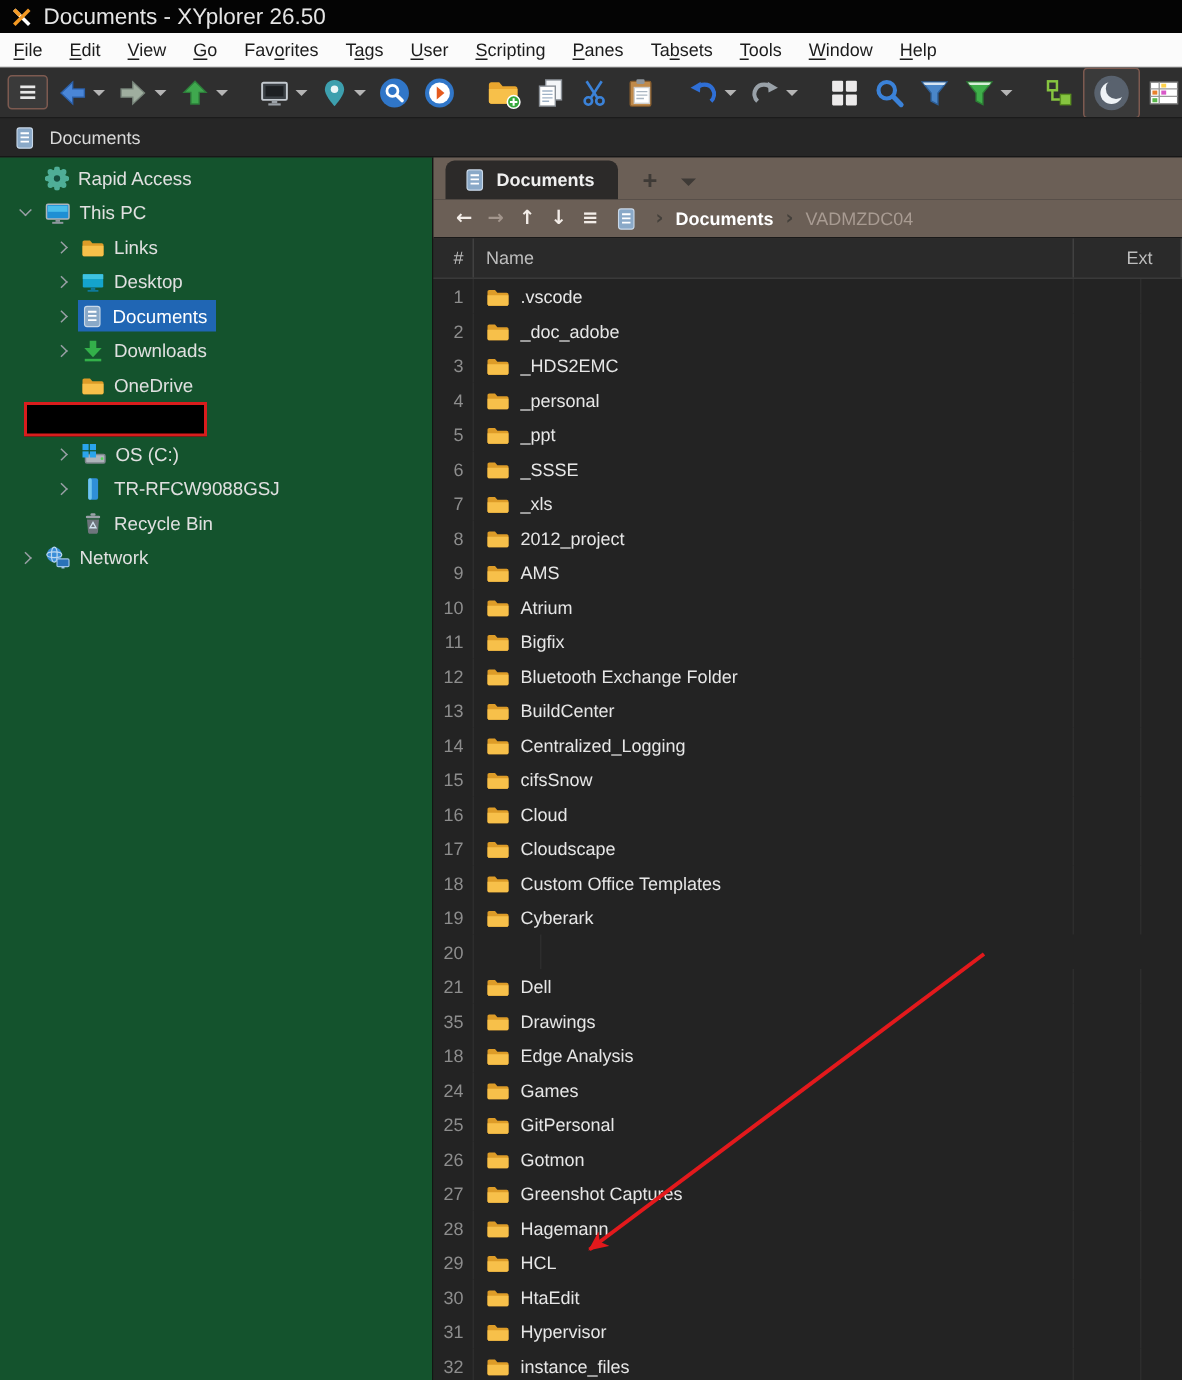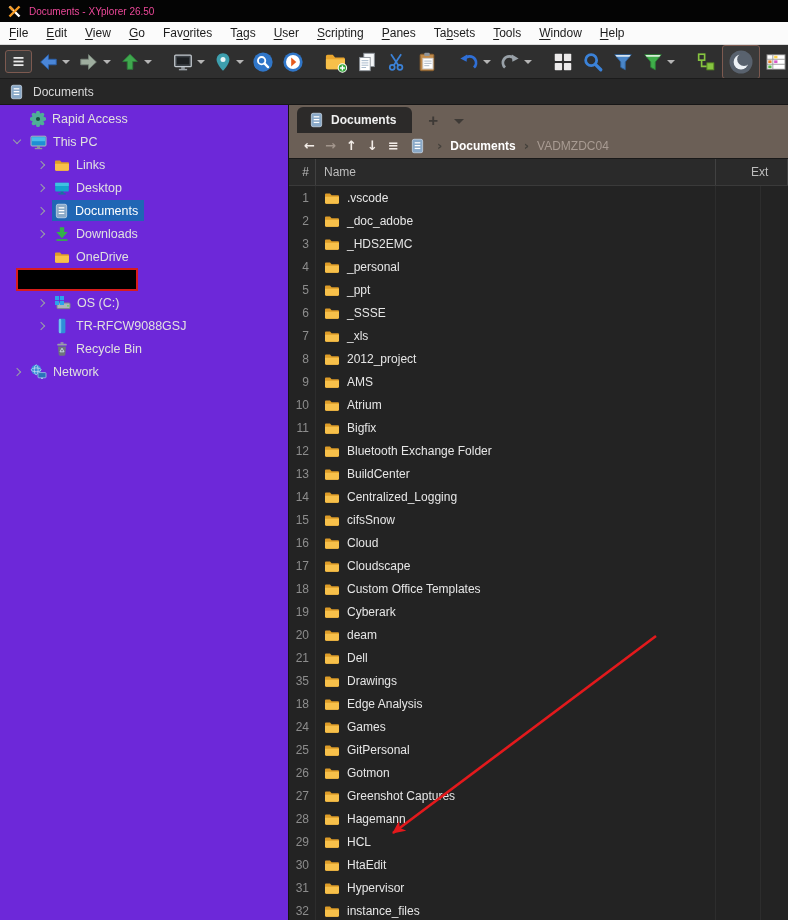--- a/index.html
+++ b/index.html
@@ -2,22 +2,22 @@
 <html><head>
 <meta charset="utf-8">
 <style>
   * { margin:0; padding:0; box-sizing:border-box; }
   html,body { width:788px; height:920px; overflow:hidden; background:#232323;
     font-family:"Liberation Sans",sans-serif; position:relative; }
 
   .icon svg { display:block; }
 
   
-  .titlebar { height:22px; background:#040404; color:#ec4899; display:flex; align-items:center;
-    gap:7px; padding-left:7px; font-size:10px; }
+  .titlebar { height:22px; background:#040404; color:#e5e5e5; display:flex; align-items:center;
+    gap:7px; padding-left:7px; font-size:15px; }
 
   
   .menubar { height:23px; background:#fbfbfb; display:flex; align-items:center;
     font-size:12px; color:#1c1c1c; border-bottom:1px solid #d9d9d9; }
   .menu-item { padding:15px 9px; cursor:default; }
   .menu-item u { text-underline-offset:2px; }
 
   
   .toolbar { height:34px; background:#2f2f2f; display:flex; align-items:center; padding-left:4px;
     border-bottom:1px solid #1b1b1b; overflow:hidden; }
@@ -26,21 +26,21 @@
   .tb-sep { width:1px; height:24px; background:#4a4a4a; margin:0 6px; }
   .caret { width:0; height:0; border-left:4px solid transparent; border-right:4px solid transparent;
     border-top:4px solid #b5b5b5; margin-left:3px; }
 
   
   .crumbbar { height:26px; background:#262626; display:flex; align-items:center; gap:9px;
     padding-left:9px; color:#d9d9d9; font-size:12px; border-bottom:1px solid #171717; }
 
   
   .main { display:flex; height:815px; }
-  .tree { width:310px; background:#6d28d9; border-right:1px solid #141414; padding-top:2px;
+  .tree { width:310px; background:#14532d; border-right:1px solid #141414; padding-top:2px;
     font-size:12.5px; color:#e0e0e0; overflow:hidden; }
   .tree-item { height:23px; display:flex; align-items:center; cursor:default; }
   .chevslot { width:22px; display:flex; justify-content:center; align-items:center; flex:none; }
   .chev { width:6px; height:6px; border-right:1.4px solid #9aa0a6; border-bottom:1.4px solid #9aa0a6; }
   .chev.closed { transform:rotate(-45deg); }
   .chev.open { transform:rotate(45deg); margin-top:-3px; }
   .ti-body { display:flex; align-items:center; gap:6px; padding:2px 6px 2px 2px; height:21px; }
   .ti-body.selected { background:#2066b4; color:#ffffff; }
   .redaction { margin-left:16px; width:122px; height:23px; background:#000;
     border:2.5px solid #d81d1d; }
@@ -821,29 +821,20 @@
                 <path d="M1 3.6 C1 2.9 1.5 2.4 2.2 2.4 H6 L7.6 4.2 H13.8 C14.5 4.2 15 4.7 15 5.4 V11.6 C15 12.3 14.5 12.8 13.8 12.8 H2.2 C1.5 12.8 1 12.3 1 11.6 Z" fill="#dd9c28"></path>
                 <path d="M1 5.8 H15 V11.6 C15 12.3 14.5 12.8 13.8 12.8 H2.2 C1.5 12.8 1 12.3 1 11.6 Z" fill="#f7c04a"></path>
               </svg>
             </span>
             <span>Cyberark</span>
           </span>
           <span class="extcell"></span>
         </div>
         <div class="row">
           <span class="num">20</span>
-          <span class="namecell">
-            <span class="icon">
-              <svg width="16" height="14" viewBox="0 0 16 14">
-                <path d="M1 3.6 C1 2.9 1.5 2.4 2.2 2.4 H6 L7.6 4.2 H13.8 C14.5 4.2 15 4.7 15 5.4 V11.6 C15 12.3 14.5 12.8 13.8 12.8 H2.2 C1.5 12.8 1 12.3 1 11.6 Z" fill="#dd9c28"></path>
-                <path d="M1 5.8 H15 V11.6 C15 12.3 14.5 12.8 13.8 12.8 H2.2 C1.5 12.8 1 12.3 1 11.6 Z" fill="#f7c04a"></path>
-              </svg>
-            </span>
-            <span>deam</span>
-          </span>
           <span class="extcell"></span>
         </div>
         <div class="row">
           <span class="num">21</span>
           <span class="namecell">
             <span class="icon">
               <svg width="16" height="14" viewBox="0 0 16 14">
                 <path d="M1 3.6 C1 2.9 1.5 2.4 2.2 2.4 H6 L7.6 4.2 H13.8 C14.5 4.2 15 4.7 15 5.4 V11.6 C15 12.3 14.5 12.8 13.8 12.8 H2.2 C1.5 12.8 1 12.3 1 11.6 Z" fill="#dd9c28"></path>
                 <path d="M1 5.8 H15 V11.6 C15 12.3 14.5 12.8 13.8 12.8 H2.2 C1.5 12.8 1 12.3 1 11.6 Z" fill="#f7c04a"></path>
               </svg>

